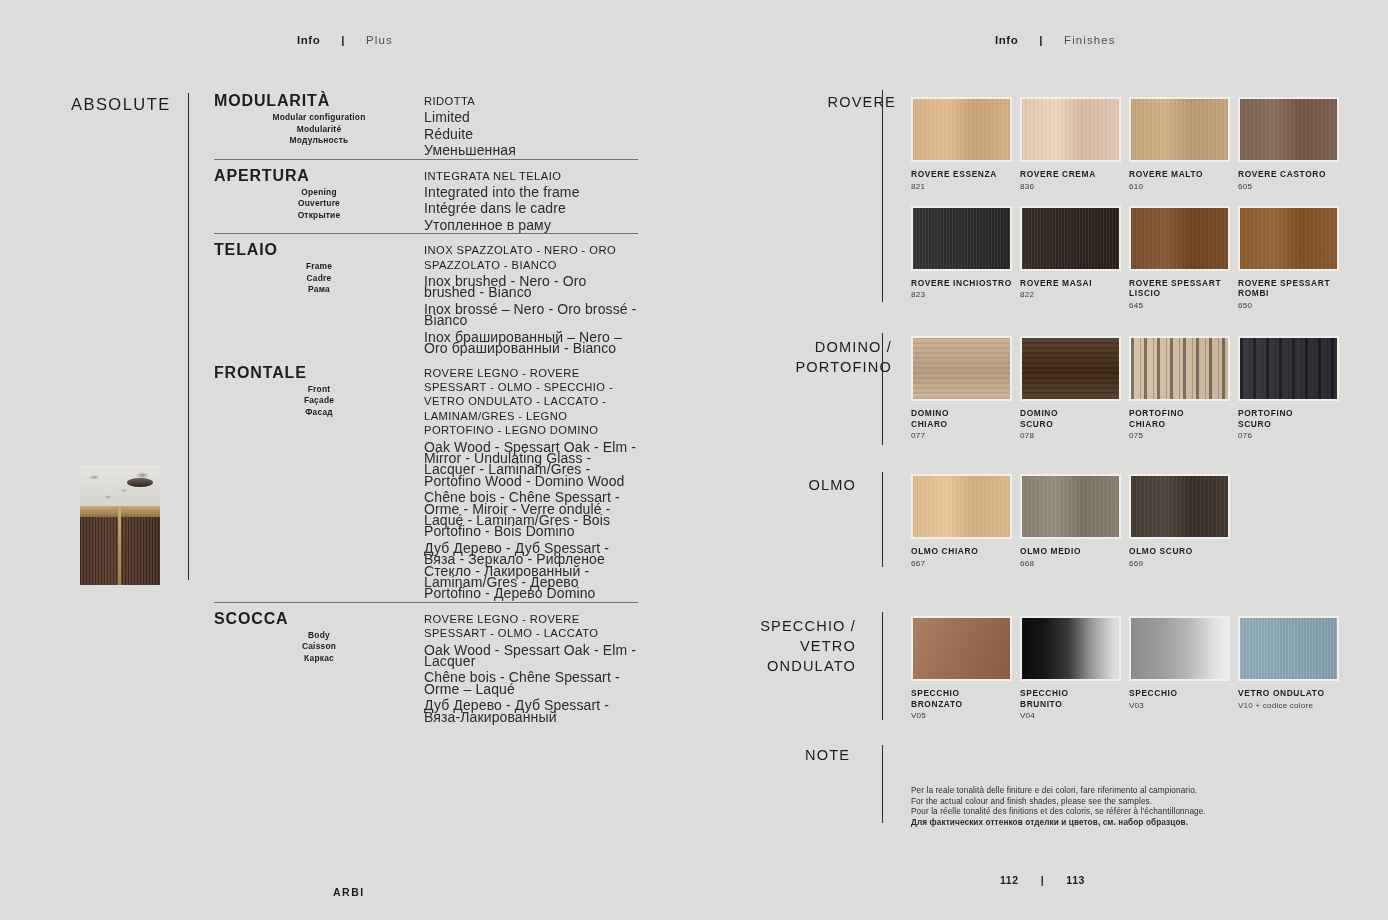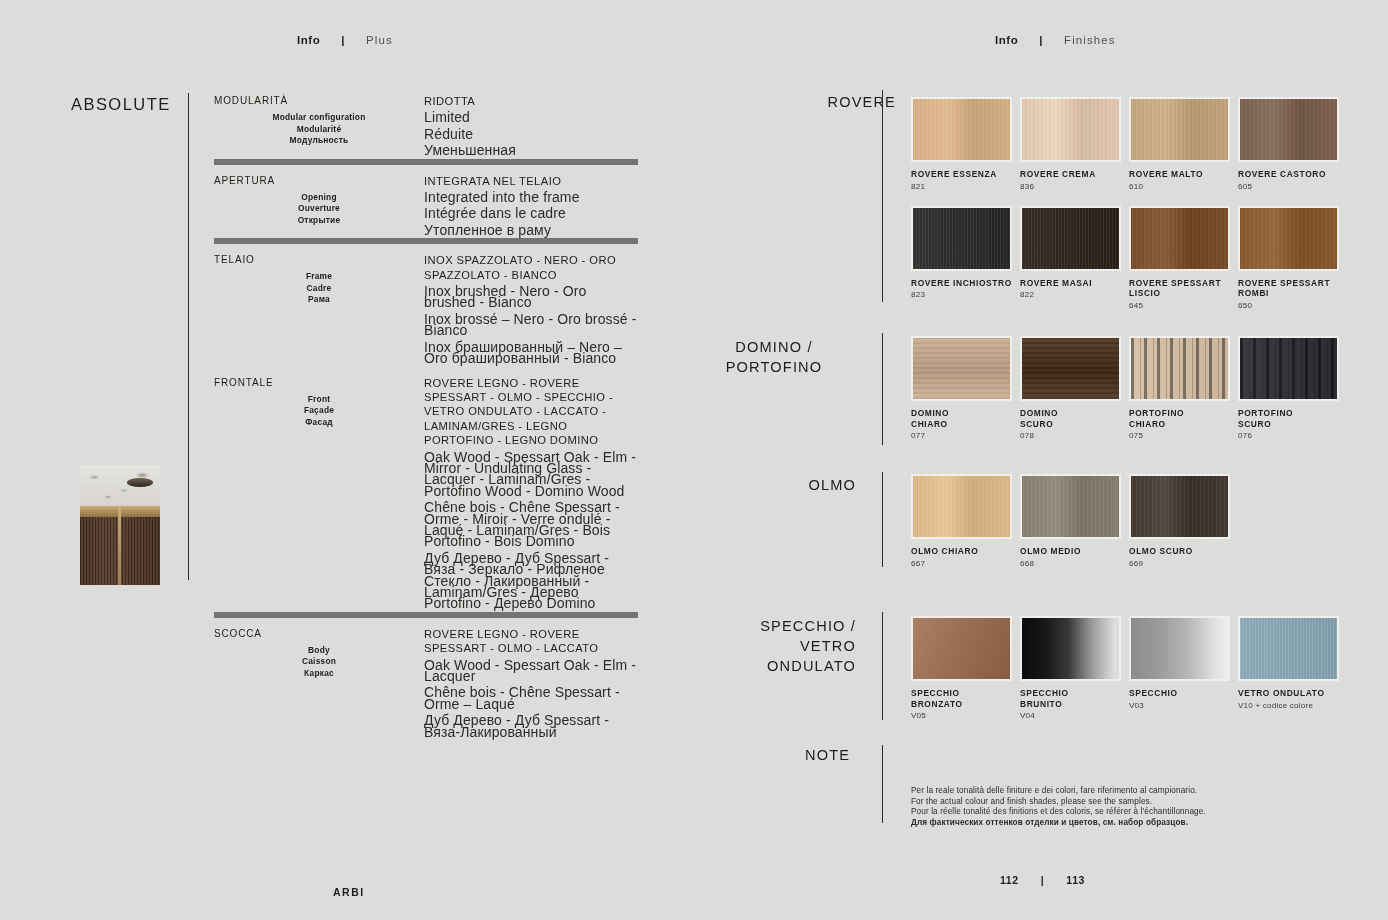--- a/index.html
+++ b/index.html
@@ -27,26 +27,26 @@
     font-size: 16.5px; font-weight: 400; letter-spacing: 1.45px;
   }
   .lrule {
     position: absolute; left: 188px; top: 93px;
     width: 1.4px; height: 487px; background: #2a2a28;
   }
   .spec-table {
     position: absolute; left: 214px; top: 94px; width: 424px;
   }
   .spec-row { display: flex; padding-bottom: 2px; }
-  .spec-row + .spec-row { border-top: 6px solid #737373; padding-top: 9px; }
+  .spec-row + .spec-row { border-top: 1px solid #737373; padding-top: 9px; }
   .spec-row.noline + .spec-row { border-top: none; }
   .sp-left  { width: 210px; flex: none; }
   .sp-right { flex: 1; }
   .sp-it {
-    font-size: 10px; font-weight: 400; letter-spacing: .85px;
+    font-size: 16px; font-weight: 700; letter-spacing: .85px;
     line-height: 14px; margin-bottom: 4px;
   }
   .sp-sub {
     font-size: 8.4px; font-weight: 700; letter-spacing: .22px;
     line-height: 11.6px; color: #1d1d1b; text-align: center;
   }
   .v-it {
     font-size: 11.2px; font-weight: 400; letter-spacing: .42px;
     line-height: 14.4px; color: #1d1d1b; margin-bottom: 4px;
   }
@@ -313,21 +313,21 @@
             <div class="sw-code">645</div>
           </div>
           <div class="sw-cell" style="margin-bottom: 14px;">
             <div class="sw-img g-vert" style="background: linear-gradient(90deg, rgb(138, 92, 49), rgb(152, 106, 63) 35%, rgb(126, 80, 37) 62%, rgb(138, 92, 49));"></div>
             <div class="sw-name">ROVERE SPESSART<br>ROMBI</div>
             <div class="sw-code">650</div>
           </div>
         </div>
       </div>
       <div class="fin-sec" style="left: 0px; top: 0px;">
-        <div class="fin-label" style="top: 337px; left: 684px; right: auto; text-align: center;">DOMINO /<br>PORTOFINO</div>
+        <div class="fin-label" style="top: 337px; left: 712px; right: auto;">DOMINO /<br>PORTOFINO</div>
         <div class="fin-rule" style="left: 882px; top: 333px; height: 112px;"></div>
         <div class="sw-grid" style="left: 911px; top: 336px; width: 448px;">
           <div class="sw-cell" style="margin-bottom: 14px;">
             <div class="sw-img g-horiz" style="background: linear-gradient(0deg, rgb(205, 179, 151), rgb(181, 155, 127) 45%, rgb(203, 177, 149));"></div>
             <div class="sw-name">DOMINO<br>CHIARO</div>
             <div class="sw-code">077</div>
           </div>
           <div class="sw-cell" style="margin-bottom: 14px;">
             <div class="sw-img g-horiz" style="background: linear-gradient(0deg, rgb(84, 61, 42), rgb(60, 37, 18) 45%, rgb(82, 59, 40));"></div>
             <div class="sw-name">DOMINO<br>SCURO</div>

